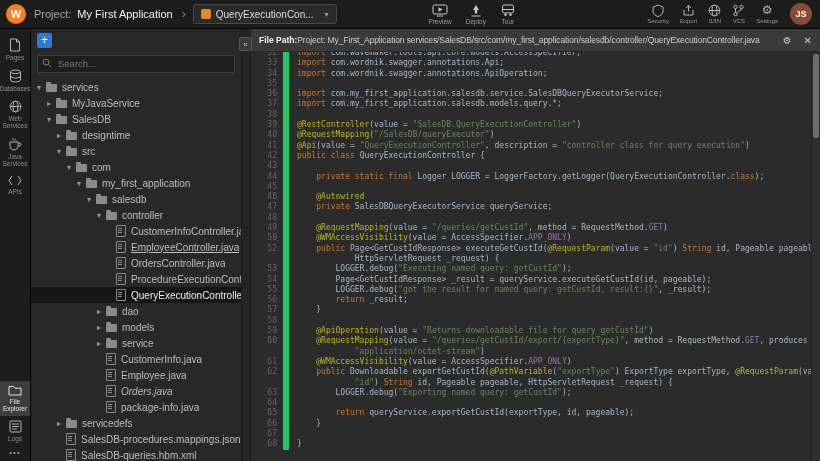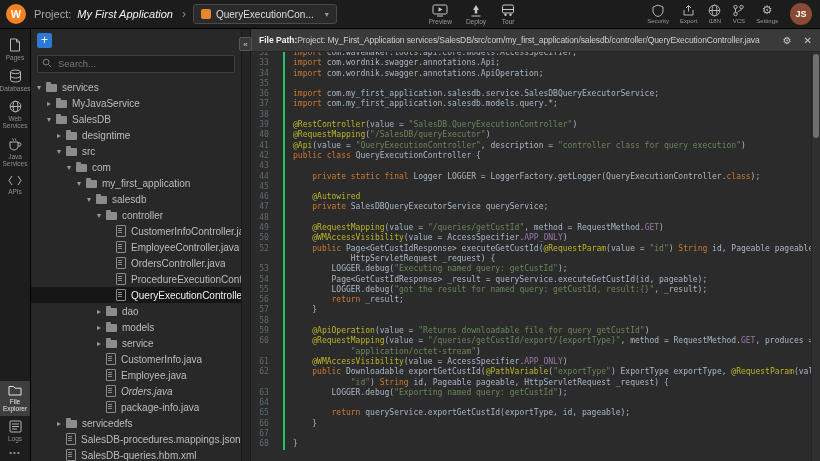--- a/index.html
+++ b/index.html
@@ -5,21 +5,21 @@
   html,body{margin:0;padding:0;background:#111;}
   .app{width:820px;height:461px;display:flex;flex-direction:column;overflow:hidden;
        font-family:"Liberation Sans",sans-serif;color:#ccc;background:#2b2b2b;}
   
   .topbar{height:28px;flex:none;background:#1c1c1c;border-bottom:1px solid #000;
           display:flex;align-items:center;padding:0 8px 0 6px;}
   .logo{width:20px;height:20px;border-radius:50%;background:#f5821f;color:#fff;font-weight:bold;
         font-size:11px;display:flex;align-items:center;justify-content:center;flex:none;}
   .proj{margin-left:8px;font-size:11px;white-space:nowrap;}
   .proj-l{color:#a8a8a8;}
-  .proj-n{color:#f2f2f2;margin-left:3px;font-style:italic;}
+  .proj-n{color:#f2f2f2;margin-left:3px;}
   .chev{color:#8a8a8a;font-size:12px;margin:0 7px 0 9px;}
   .file-dd{height:20px;display:flex;align-items:center;gap:5px;background:#2a2a2a;border:1px solid #4a4a4a;
            border-radius:3px;color:#ddd;font-size:10px;padding:0 7px;cursor:pointer;font-family:inherit;}
   .dd-ic{width:10px;height:10px;border-radius:2px;background:#e8862d;flex:none;}
   .dd-caret{color:#9a9a9a;font-size:8px;margin-left:6px;}
   .tb-actions{display:flex;gap:14px;margin-left:92px;}
   .tb-act{display:flex;flex-direction:column;align-items:center;gap:1px;cursor:pointer;}
   .tb-lbl{font-size:6.5px;color:#9b9b9b;}
   .tb-spacer{flex:1;}
   .tb-tools{display:flex;gap:11px;align-items:center;margin-right:12px;}
@@ -74,21 +74,21 @@
   .filepath{height:22px;flex:none;background:#3a3a3a;border-bottom:1px solid #262626;display:flex;
             align-items:center;padding:0 8px;font-size:8.5px;white-space:nowrap;overflow:hidden;}
   .fp-label{font-weight:bold;color:#f0f0f0;margin-right:0;flex:none;}
   .fp-value{color:#cfcfcf;overflow:hidden;flex:1;letter-spacing:-0.1px;}
   .fp-icons{flex:none;display:flex;gap:12px;margin-left:8px;}
   .fp-icons button{background:none;border:none;color:#c9c9c9;font-size:10px;padding:0;cursor:pointer;
             font-family:"DejaVu Sans",sans-serif;}
   .code-wrap{flex:1;position:relative;overflow:hidden;}
   .code-lines{margin-top:-4px;font-family:"DejaVu Sans Mono",monospace;font-size:8px;line-height:10.3px;}
   .code-row{display:flex;height:10.3px;}
-  .ln{flex:none;width:26px;text-align:center;padding-right:6px;color:#5f6a6e;border-right:2px solid #22c55e;
+  .ln{flex:none;width:26px;text-align:right;padding-right:6px;color:#5f6a6e;border-right:6px solid #22c55e;
       margin-right:8px;}
   .ct{flex:none;white-space:pre;color:#a9b7c6;}
   .ct .p{color:#a9b7c6;} .ct .k{color:#cc7832;} .ct .a{color:#bbb529;}
   .ct .s{color:#6a8759;} .ct .c{color:#9876aa;}
   .vscroll{position:absolute;top:0;right:0;bottom:0;width:8px;background:#2f2f2f;border-left:1px solid #242424;}
   .thumb{position:absolute;top:2px;left:1px;width:6px;height:84px;background:#6e6e6e;border-radius:3px;cursor:pointer;}
   svg{display:block;}
 </style>
 </head>
 <body>
@@ -319,21 +319,21 @@
           <div class="tree-row" style="padding-left: 66px;">
             <span class="caret">▾</span>
             <span class="i-folder"></span>
             <span class="tree-label">controller</span>
           </div>
           <div class="tree-row" style="padding-left: 76px;">
             <span class="caret"></span>
             <span class="i-file"></span>
             <span class="tree-label">CustomerInfoController.java</span>
           </div>
-          <div class="tree-row" style="padding-left: 76px;">
+          <div class="tree-row" style="padding-left: 76px; text-decoration: underline;">
             <span class="caret"></span>
             <span class="i-file"></span>
             <span class="tree-label">EmployeeController.java</span>
           </div>
           <div class="tree-row" style="padding-left: 76px;">
             <span class="caret"></span>
             <span class="i-file"></span>
             <span class="tree-label">OrdersController.java</span>
           </div>
           <div class="tree-row" style="padding-left: 76px;">

